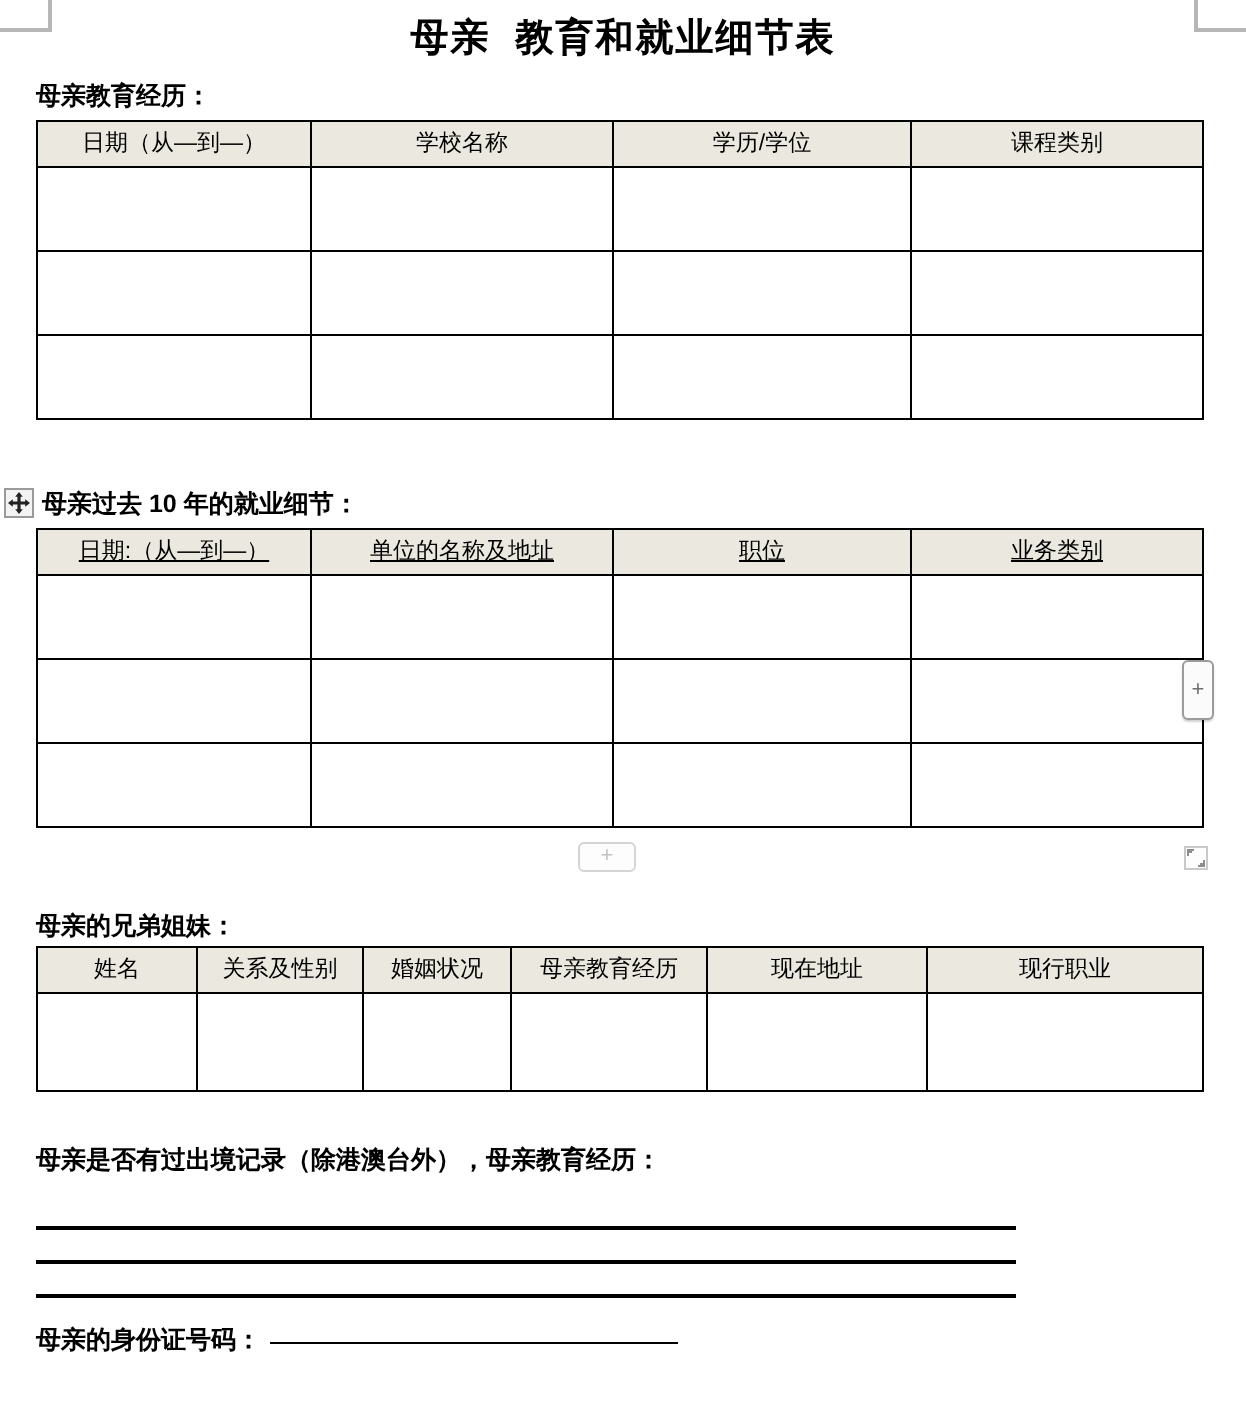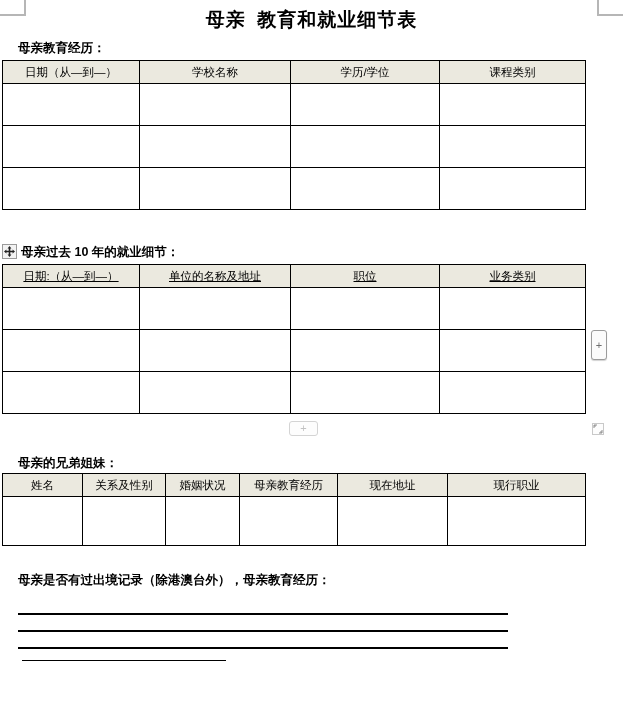--- a/index.html
+++ b/index.html
@@ -37,21 +37,21 @@
   .corner-tr::before { right: 0;  top: 14px; width: 26px; height: 2px; }
   .corner-tr::after  { right: 24px; top: 0;  width: 2px;  height: 16px; }
 
   
   .doc-title {
     position: absolute;
     left: 0;
     top: 7px;
     width: 623px;
     text-align: center;
-    font-family: Liberation Serif, serif;
+    font-family: Liberation Sans, sans-serif;
     font-weight: bold;
     font-size: 19px;
     letter-spacing: 1px;
     line-height: 26px;
     white-space: pre;
   }
 
   
   .section-label {
     position: absolute;
@@ -59,21 +59,21 @@
     font-weight: bold;
     font-size: 12.5px;
     line-height: 16px;
     white-space: nowrap;
   }
   .section-label.shifted { left: 21px; }
 
   
   .doc-table {
     position: absolute;
-    left: 2px;
+    left: 18px;
     border-collapse: collapse;
     table-layout: fixed;
     background: #f9a8d4;
   }
   .doc-table td, .doc-table th {
     border: 1px solid #000000;
     padding: 0;
     margin: 0;
   }
   .doc-table th {
@@ -306,14 +306,15 @@
     </tbody>
 </table>
 
 <div class="section-label" style="top:572px;">母亲是否有过出境记录（除港澳台外），母亲教育经历：</div>
 
 <div class="rule-line" style="top:613px;"></div>
 <div class="rule-line" style="top:630px;"></div>
 <div class="rule-line" style="top:647px;"></div>
 
 <div class="id-row" style="top:662px;">
+  <span>母亲的身份证号码：</span>
   <span class="id-blank"></span>
 </div>
 
 </body></html>

